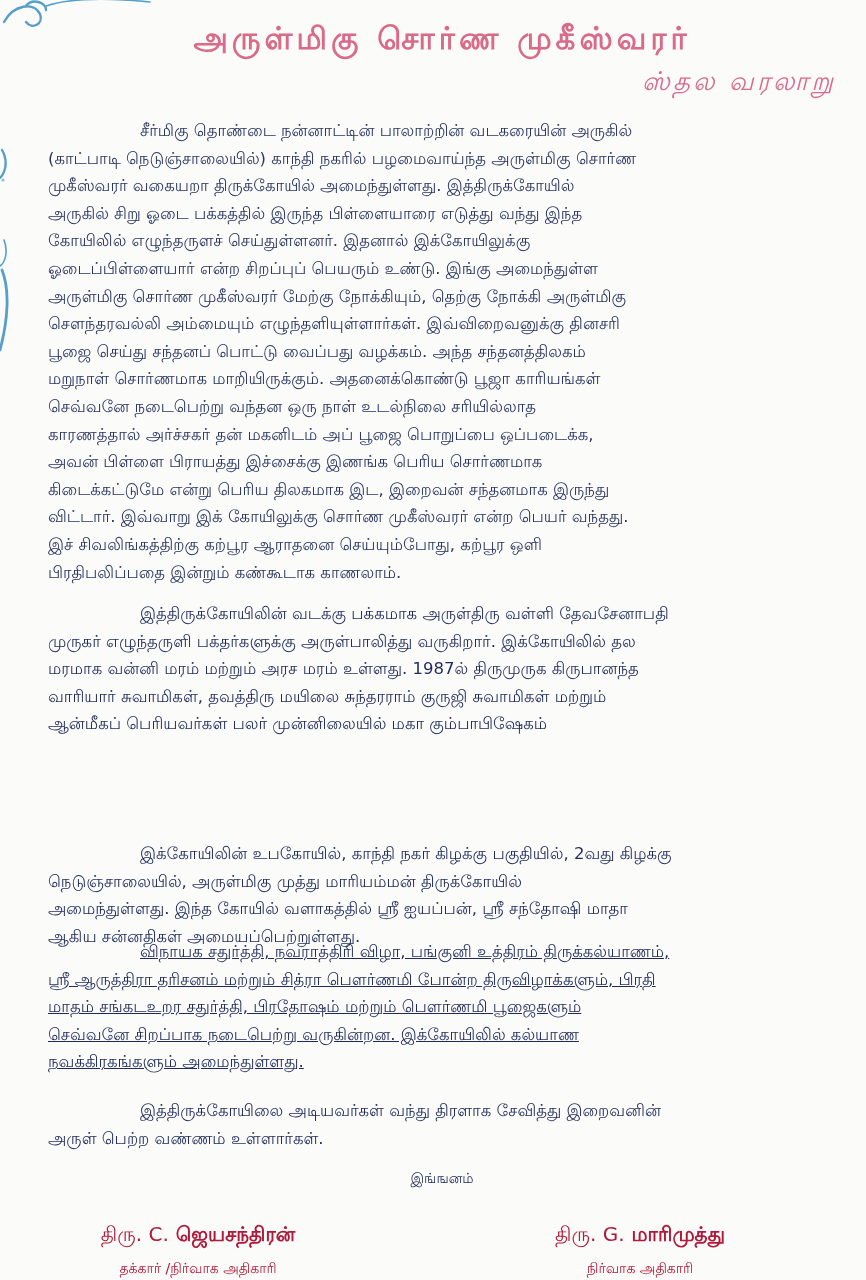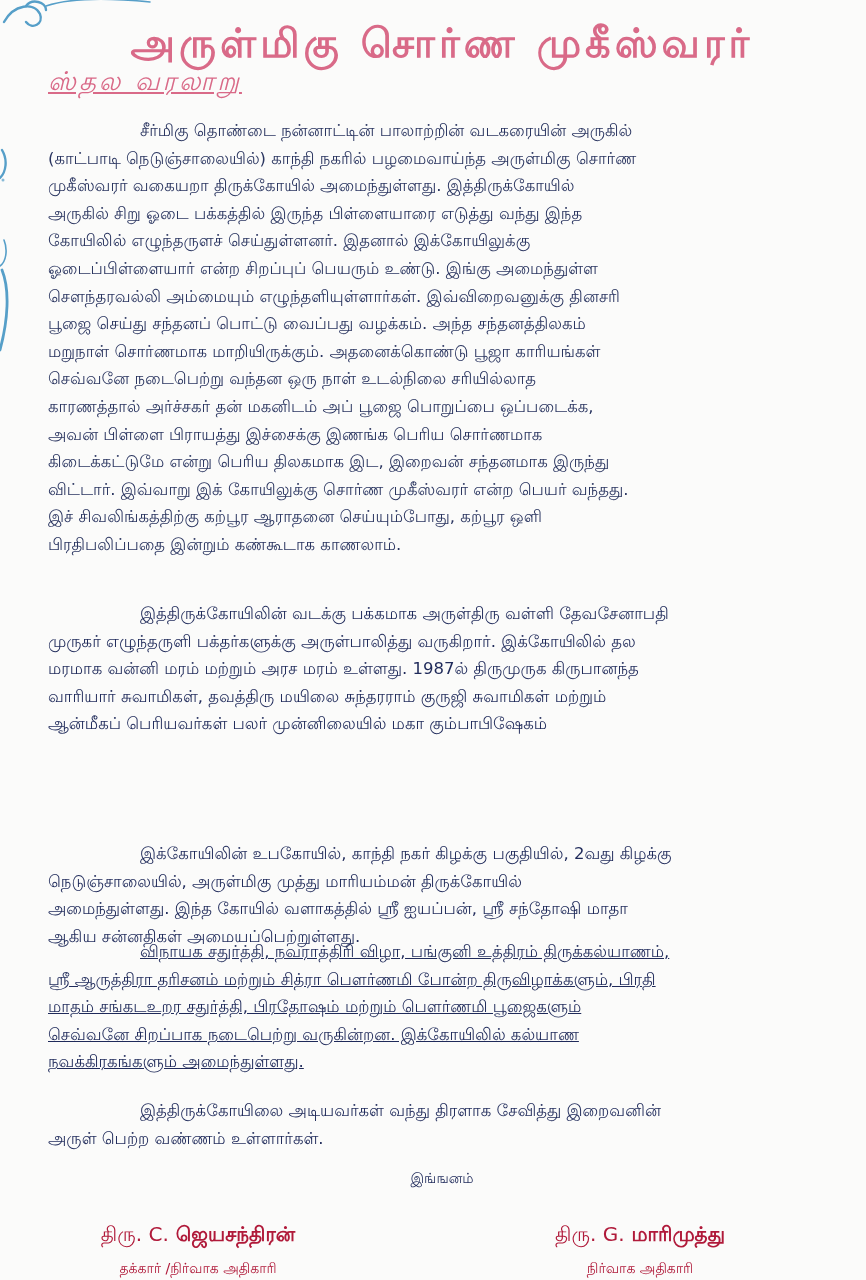--- a/index.html
+++ b/index.html
@@ -25,37 +25,36 @@
       position: absolute;
       left: 48px;
       top: 0;
       width: 788px;
     }
     .title-line1 {
       position: absolute;
       left: 0;
       width: 788px;
       top: 20px;
-      font-size: 40px;
+      font-size: 31px;
       font-weight: bold;
       letter-spacing: 4px;
       color: #d96a88;
       text-align: center;
     }
     .title-line2 {
       position: absolute;
       left: 0;
       width: 788px;
       top: 66px;
       font-size: 26px;
       font-style: italic;
       letter-spacing: 3px;
       color: #d96a88;
-      text-align: left;
-      text-decoration: underline;
+      text-align: right;
     }
     .para {
       position: absolute;
       left: 0;
       width: 784px;
       font-size: 16.5px;
       line-height: 27.6px;
       text-align: justify;
       text-align-last: left;
       color: #1f2a5a;
@@ -129,20 +128,21 @@
   <div class="title-line1">அருள்மிகு சொர்ண முகீஸ்வரர்</div>
   <div class="title-line2">ஸ்தல வரலாறு</div>
 
   <div class="para p1">
     <span class="line indent">சீர்மிகு தொண்டை நன்னாட்டின் பாலாற்றின் வடகரையின் அருகில்</span>
     <span class="line">(காட்பாடி நெடுஞ்சாலையில்) காந்தி நகரில் பழமைவாய்ந்த அருள்மிகு சொர்ண</span>
     <span class="line">முகீஸ்வரர் வகையறா திருக்கோயில் அமைந்துள்ளது. இத்திருக்கோயில்</span>
     <span class="line">அருகில் சிறு ஓடை பக்கத்தில் இருந்த பிள்ளையாரை எடுத்து வந்து இந்த</span>
     <span class="line">கோயிலில் எழுந்தருளச் செய்துள்ளனர். இதனால் இக்கோயிலுக்கு</span>
     <span class="line">ஓடைப்பிள்ளையார் என்ற சிறப்புப் பெயரும் உண்டு. இங்கு அமைந்துள்ள</span>
+    <span class="line">அருள்மிகு சொர்ண முகீஸ்வரர் மேற்கு நோக்கியும், தெற்கு நோக்கி அருள்மிகு</span>
     <span class="line">சௌந்தரவல்லி அம்மையும் எழுந்தளியுள்ளார்கள். இவ்விறைவனுக்கு தினசரி</span>
     <span class="line">பூஜை செய்து சந்தனப் பொட்டு வைப்பது வழக்கம். அந்த சந்தனத்திலகம்</span>
     <span class="line">மறுநாள் சொர்ணமாக மாறியிருக்கும். அதனைக்கொண்டு பூஜா காரியங்கள்</span>
     <span class="line">செவ்வனே நடைபெற்று வந்தன ஒரு நாள் உடல்நிலை சரியில்லாத</span>
     <span class="line">காரணத்தால் அர்ச்சகர் தன் மகனிடம் அப் பூஜை பொறுப்பை ஒப்படைக்க,</span>
     <span class="line">அவன் பிள்ளை பிராயத்து இச்சைக்கு இணங்க பெரிய சொர்ணமாக</span>
     <span class="line">கிடைக்கட்டுமே என்று பெரிய திலகமாக இட, இறைவன் சந்தனமாக இருந்து</span>
     <span class="line">விட்டார். இவ்வாறு இக் கோயிலுக்கு சொர்ண முகீஸ்வரர் என்ற பெயர் வந்தது.</span>
     <span class="line">இச் சிவலிங்கத்திற்கு கற்பூர ஆராதனை செய்யும்போது, கற்பூர ஒளி</span>
     <span class="line">பிரதிபலிப்பதை இன்றும் கண்கூடாக காணலாம்.</span>

